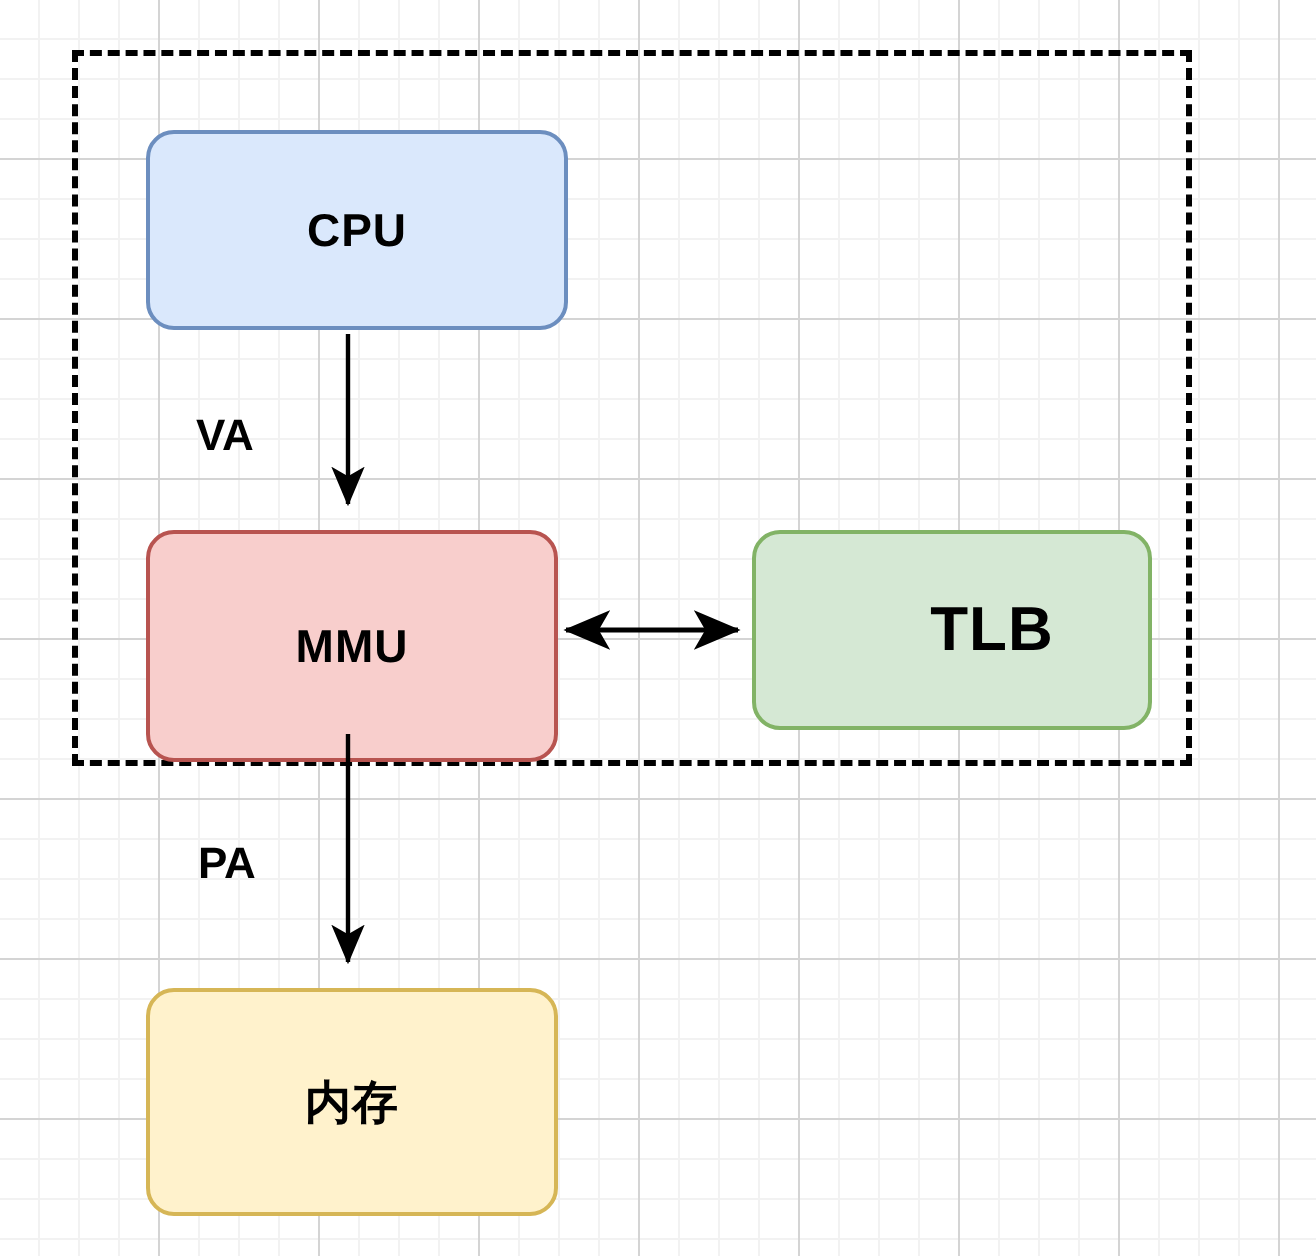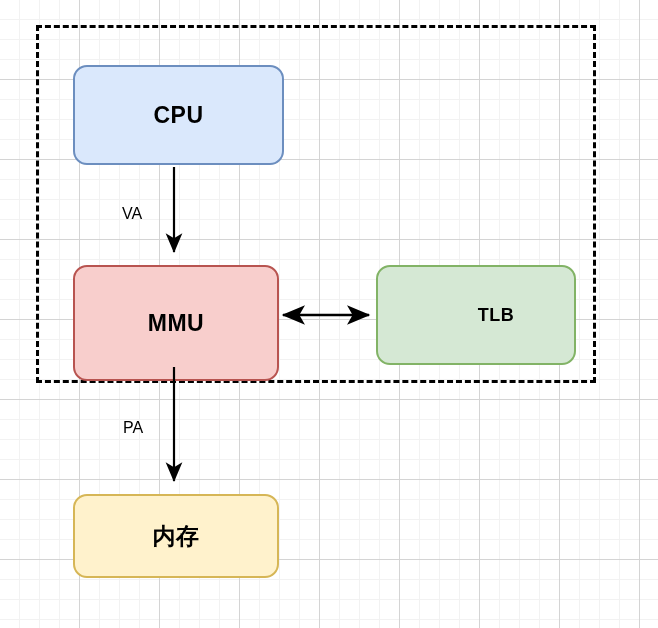--- a/index.html
+++ b/index.html
@@ -65,49 +65,48 @@
     background: #f8cecc;
     border-color: #b85450;
     font-size: 23px;
   }
 
   .node-tlb {
     left: 376px; top: 265px;
     width: 200px; height: 100px;
     background: #d5e8d4;
     border-color: #82b366;
-    font-size: 18px;
+    font-size: 31px;
     padding-left: 40px;
   }
 
   .node-mem {
     left: 73px; top: 494px;
-    width: 206px; height: 84px;
+    width: 206px; height: 114px;
     background: #fff2cc;
     border-color: #d6b656;
     font-size: 23px;
   }
 
   
   .connectors {
     position: absolute;
     left: 0; top: 0;
     width: 658px;
     height: 628px;
     pointer-events: none;
   }
 
   
   .edge-label {
     position: absolute;
-    font-size: 16px;
-    font-weight: normal;
+    font-size: 22px;
+    font-weight: bold;
     color: #000000;
     white-space: nowrap;
-    margin-left: 24px;
   }
 
   .label-va { left: 98px; top: 205px; }
   .label-pa { left: 99px; top: 419px; }
 </style>
 </head>
 <body>
 
 <div id="canvas">
 

